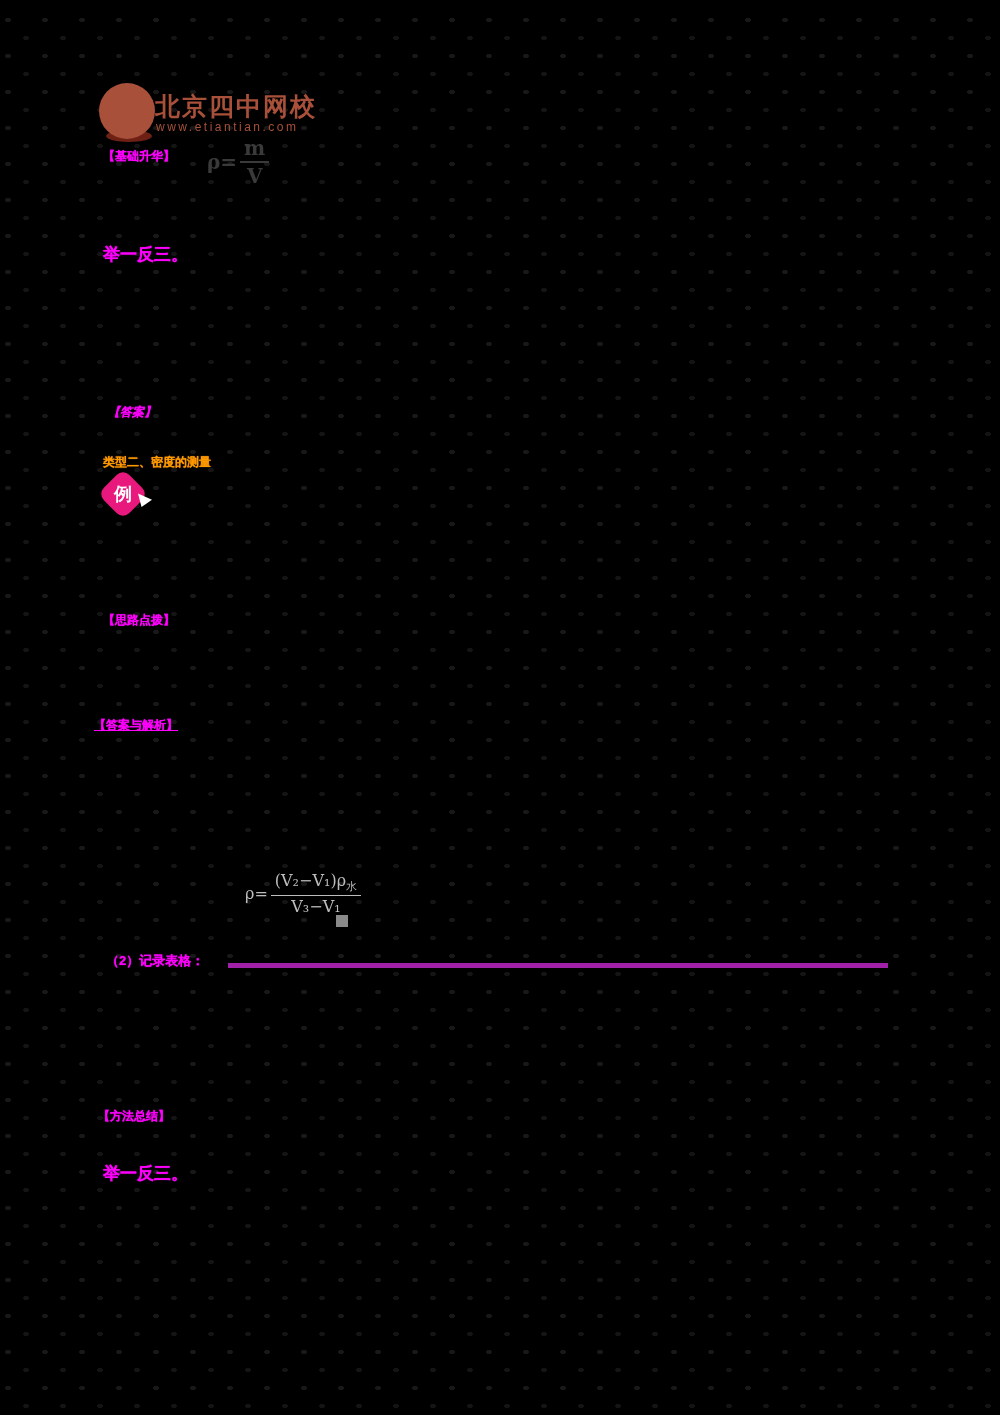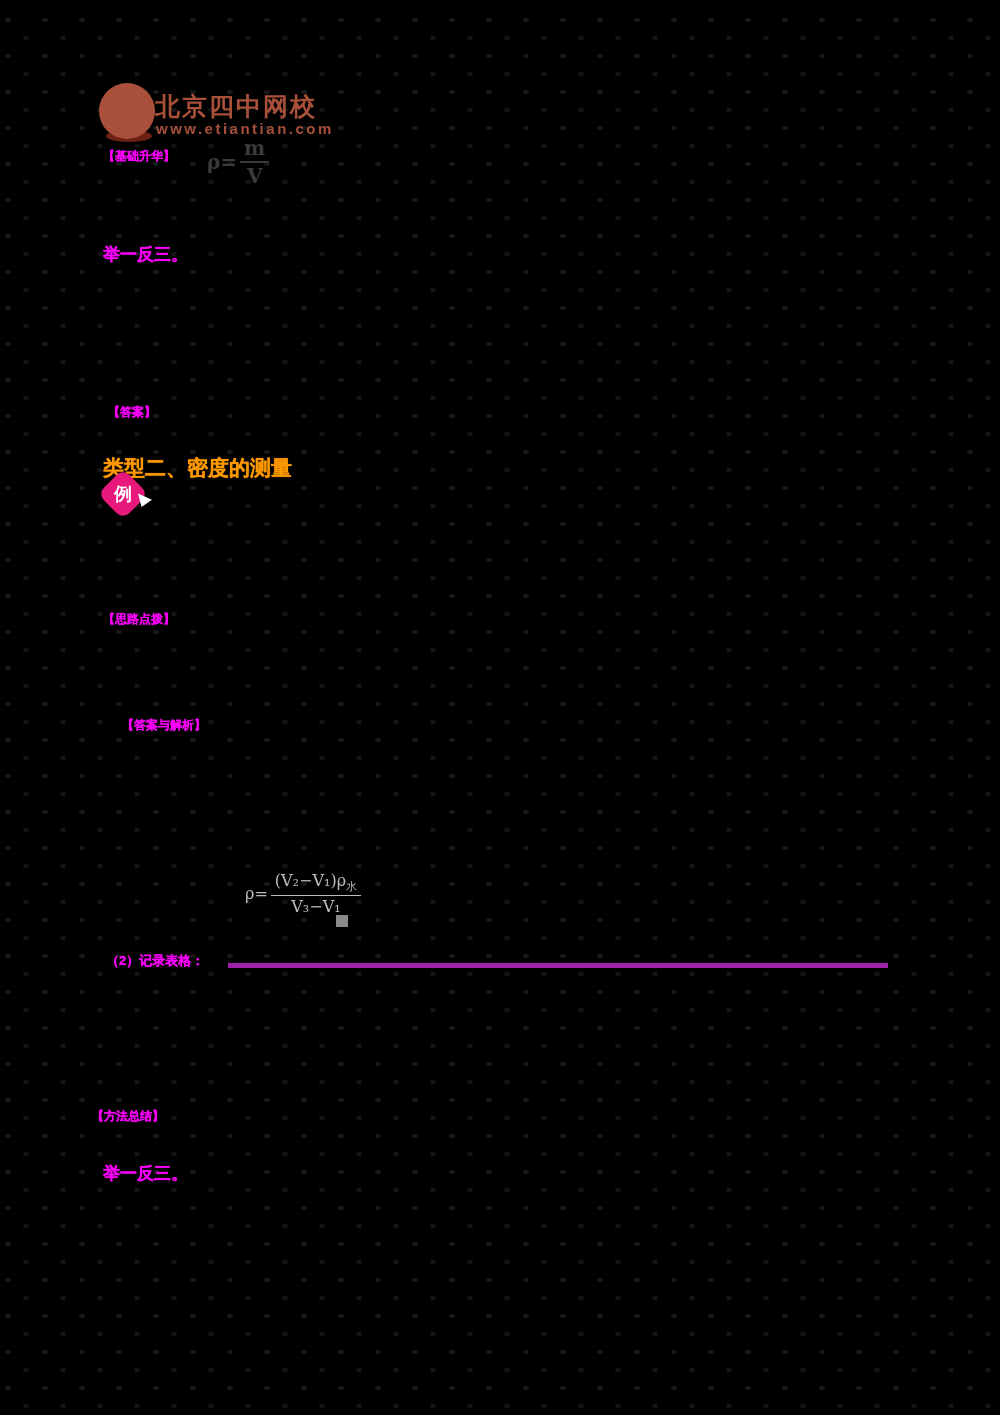--- a/index.html
+++ b/index.html
@@ -26,47 +26,47 @@
     left:106px; top:118px; width:46px; height:12px;
     background:var(--brand-dark,#6e2014); border-radius:50%;
   }
   .logo-title{
     left:155px; top:82px;
     color:var(--brand,#a8503a); font-size:25px; font-weight:bold;
     letter-spacing:2px; line-height:1;
   }
   .logo-subtitle{
     left:156px; top:109px;
-    color:var(--brand,#a8503a); font-size:15px; font-weight:bold;
+    color:var(--brand,#a8503a); font-size:12px; font-weight:normal;
     letter-spacing:2.5px; line-height:1;
   }
   
   .h-magenta{
     color:var(--magenta,#ff00ff); font-weight:bold; font-size:12px; line-height:1.2;
     text-shadow:0 0 1px var(--magenta,#ff00ff);
     white-space:nowrap;
   }
   .h-orange{
-    color:var(--orange,#ff9900); font-weight:bold; font-size:21px; line-height:1.2;
+    color:var(--orange,#ff9900); font-weight:bold; font-size:12px; line-height:1.2;
     text-shadow:0 0 1px var(--orange,#ff9900);
     white-space:nowrap;
   }
   .h-red{
     color:var(--red,#ee1111); font-weight:bold; font-size:15px; line-height:1.2;
     text-shadow:0 0 1px var(--red,#ee1111);
     white-space:nowrap;
   }
   .pos-header1{left:103px; top:137px;}
   .pos-practice1{left:103px; top:233px; font-size:17px;}
-  .pos-answer{left:108px; top:393px;}
+  .pos-answer{left:108px; top:393px;font-style:italic;}
   .pos-topic{left:103px; top:443px;}
-  .pos-hint{left:103px; top:601px;font-family:Liberation Mono, monospace;}
-  .pos-analysis{left:122px; top:706px;}
+  .pos-hint{left:103px; top:601px;}
+  .pos-analysis{left:94px; top:706px;text-decoration:underline;}
   .pos-item2{left:106px; top:941px; font-size:13px;}
-  .pos-summary{left:92px; top:1097px;text-align:right;}
+  .pos-summary{left:98px; top:1097px;text-align:right;}
   .pos-practice2{left:103px; top:1152px; font-size:17px;}
   .pos-source{left:160px; top:1181px;}
   
   .badge-wrap{left:100px; top:459px; width:52px; height:52px;}
   .badge-diamond{
     position:absolute; left:5px; top:5px; width:36px; height:36px;
     background:var(--badge,#e8187d); border-radius:9px;
     transform:rotate(45deg);
   }
   .badge-label{

